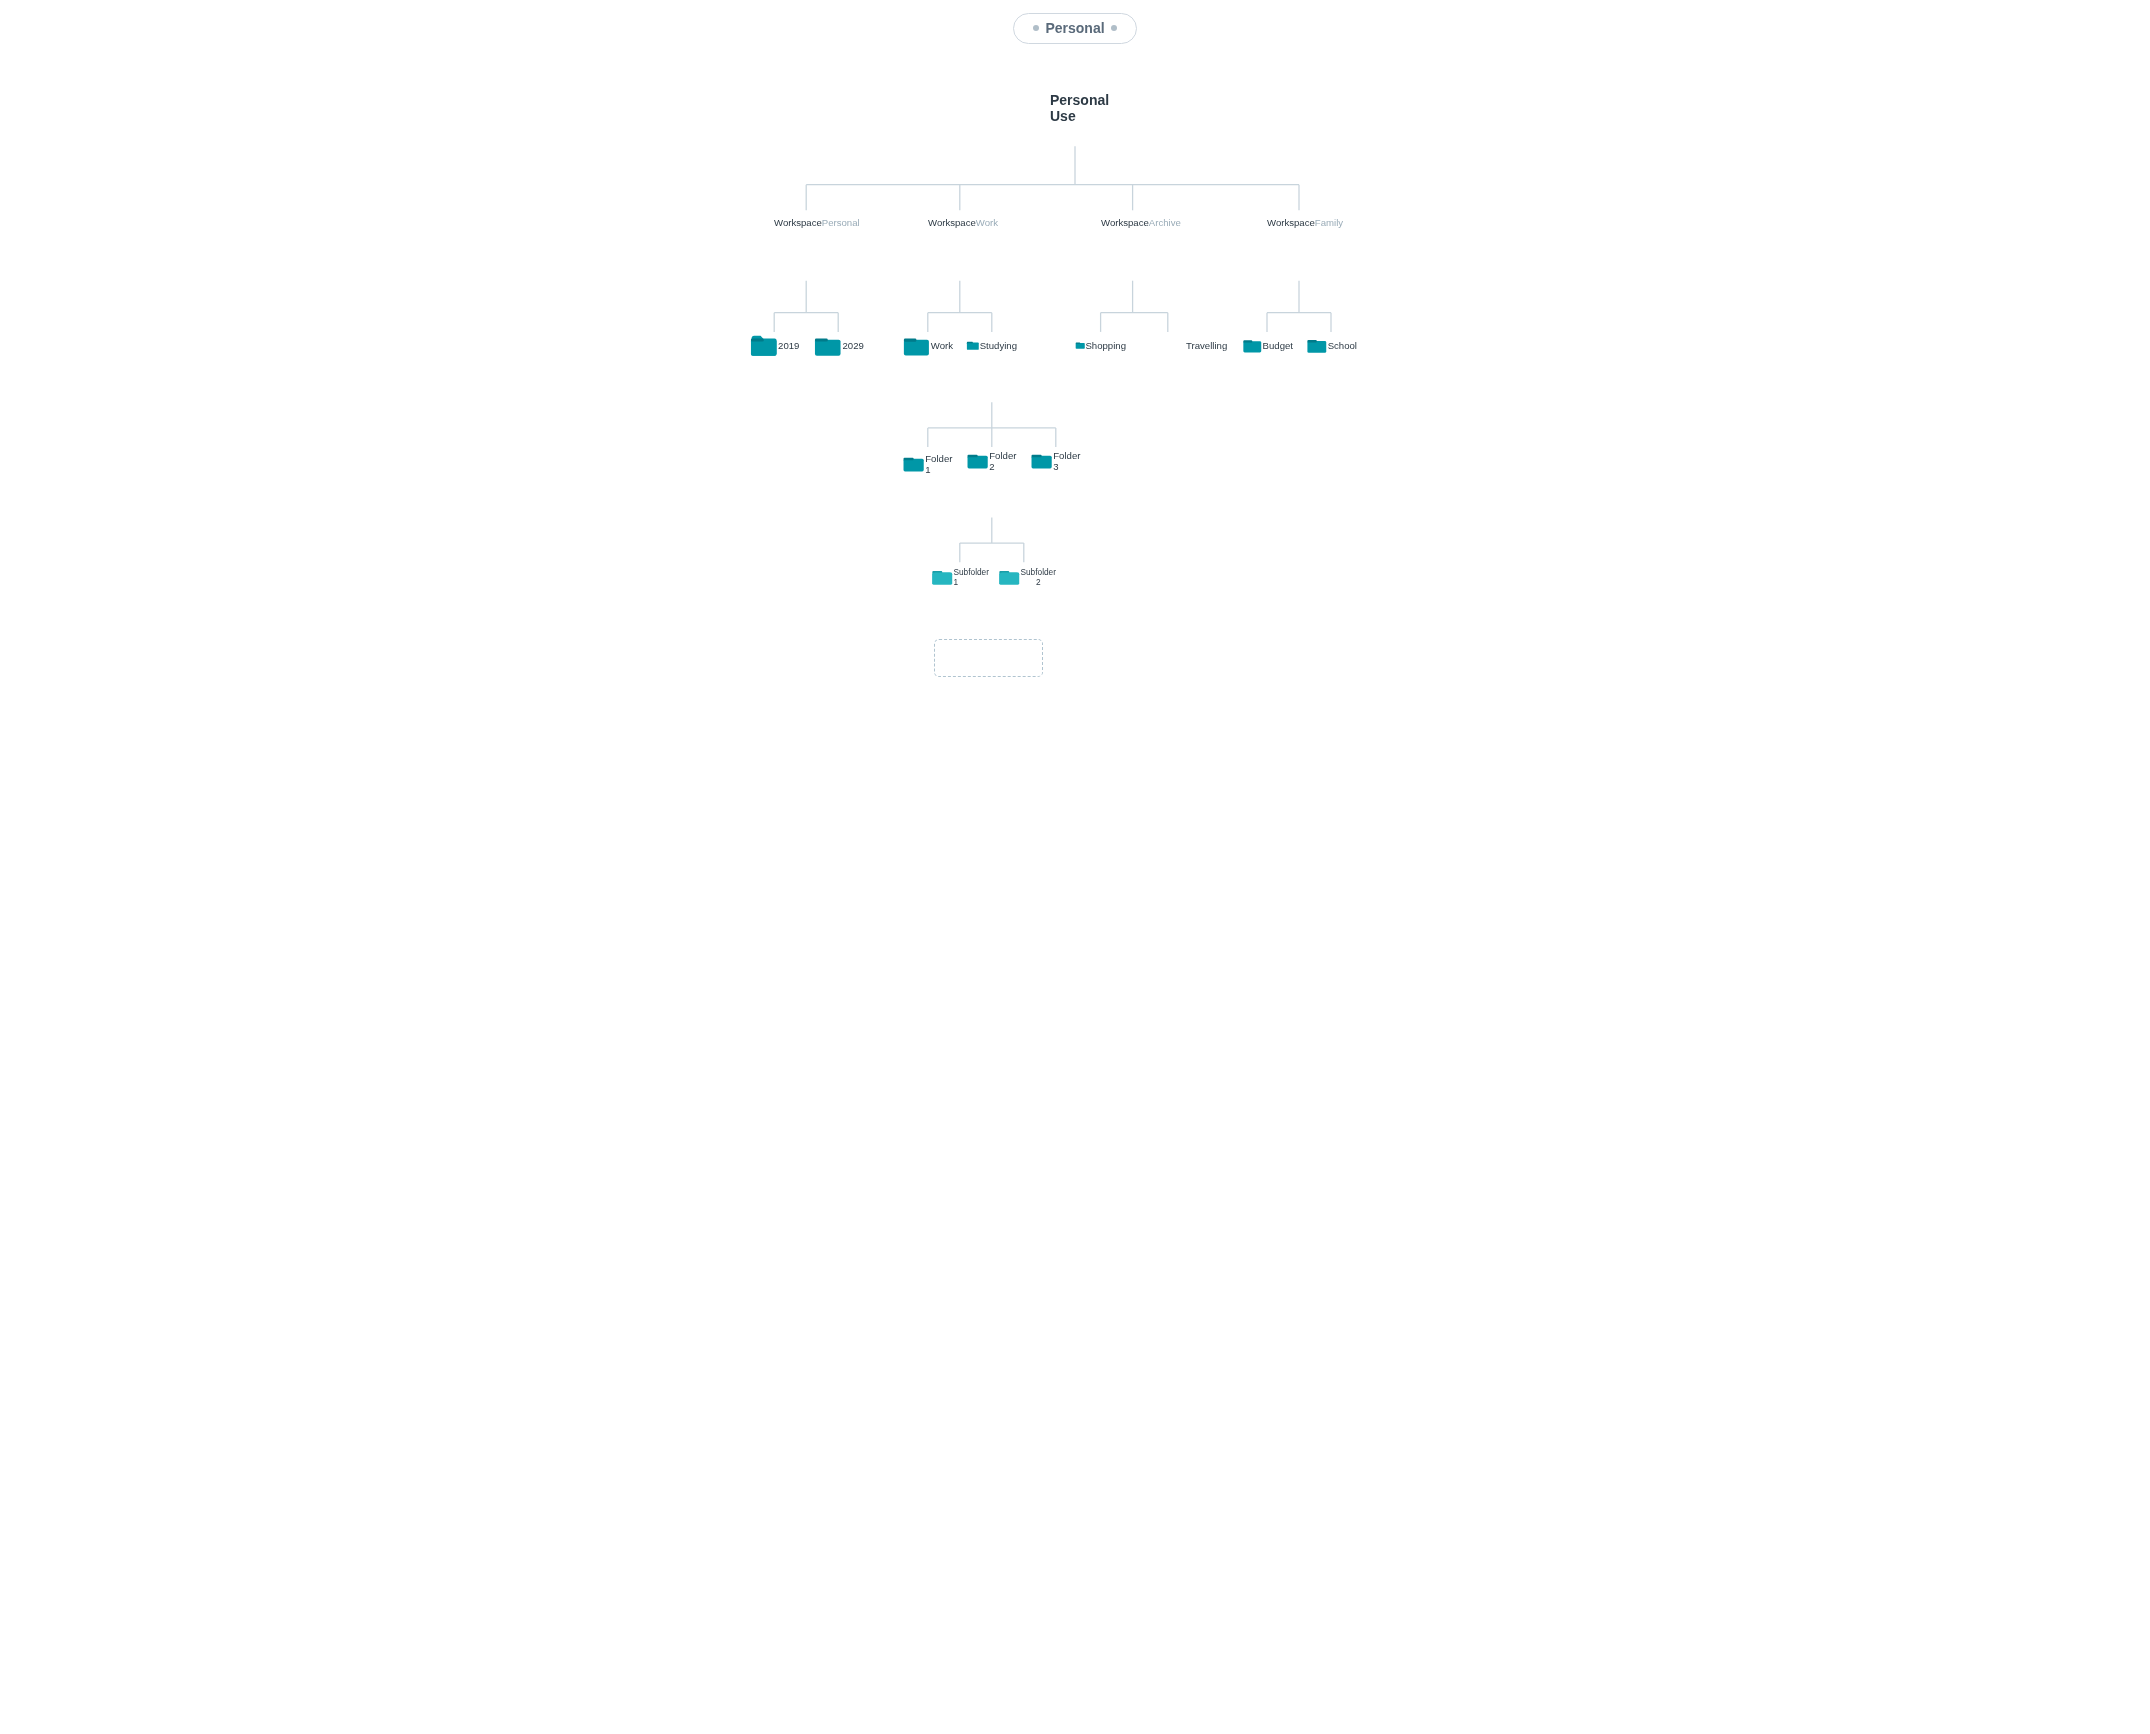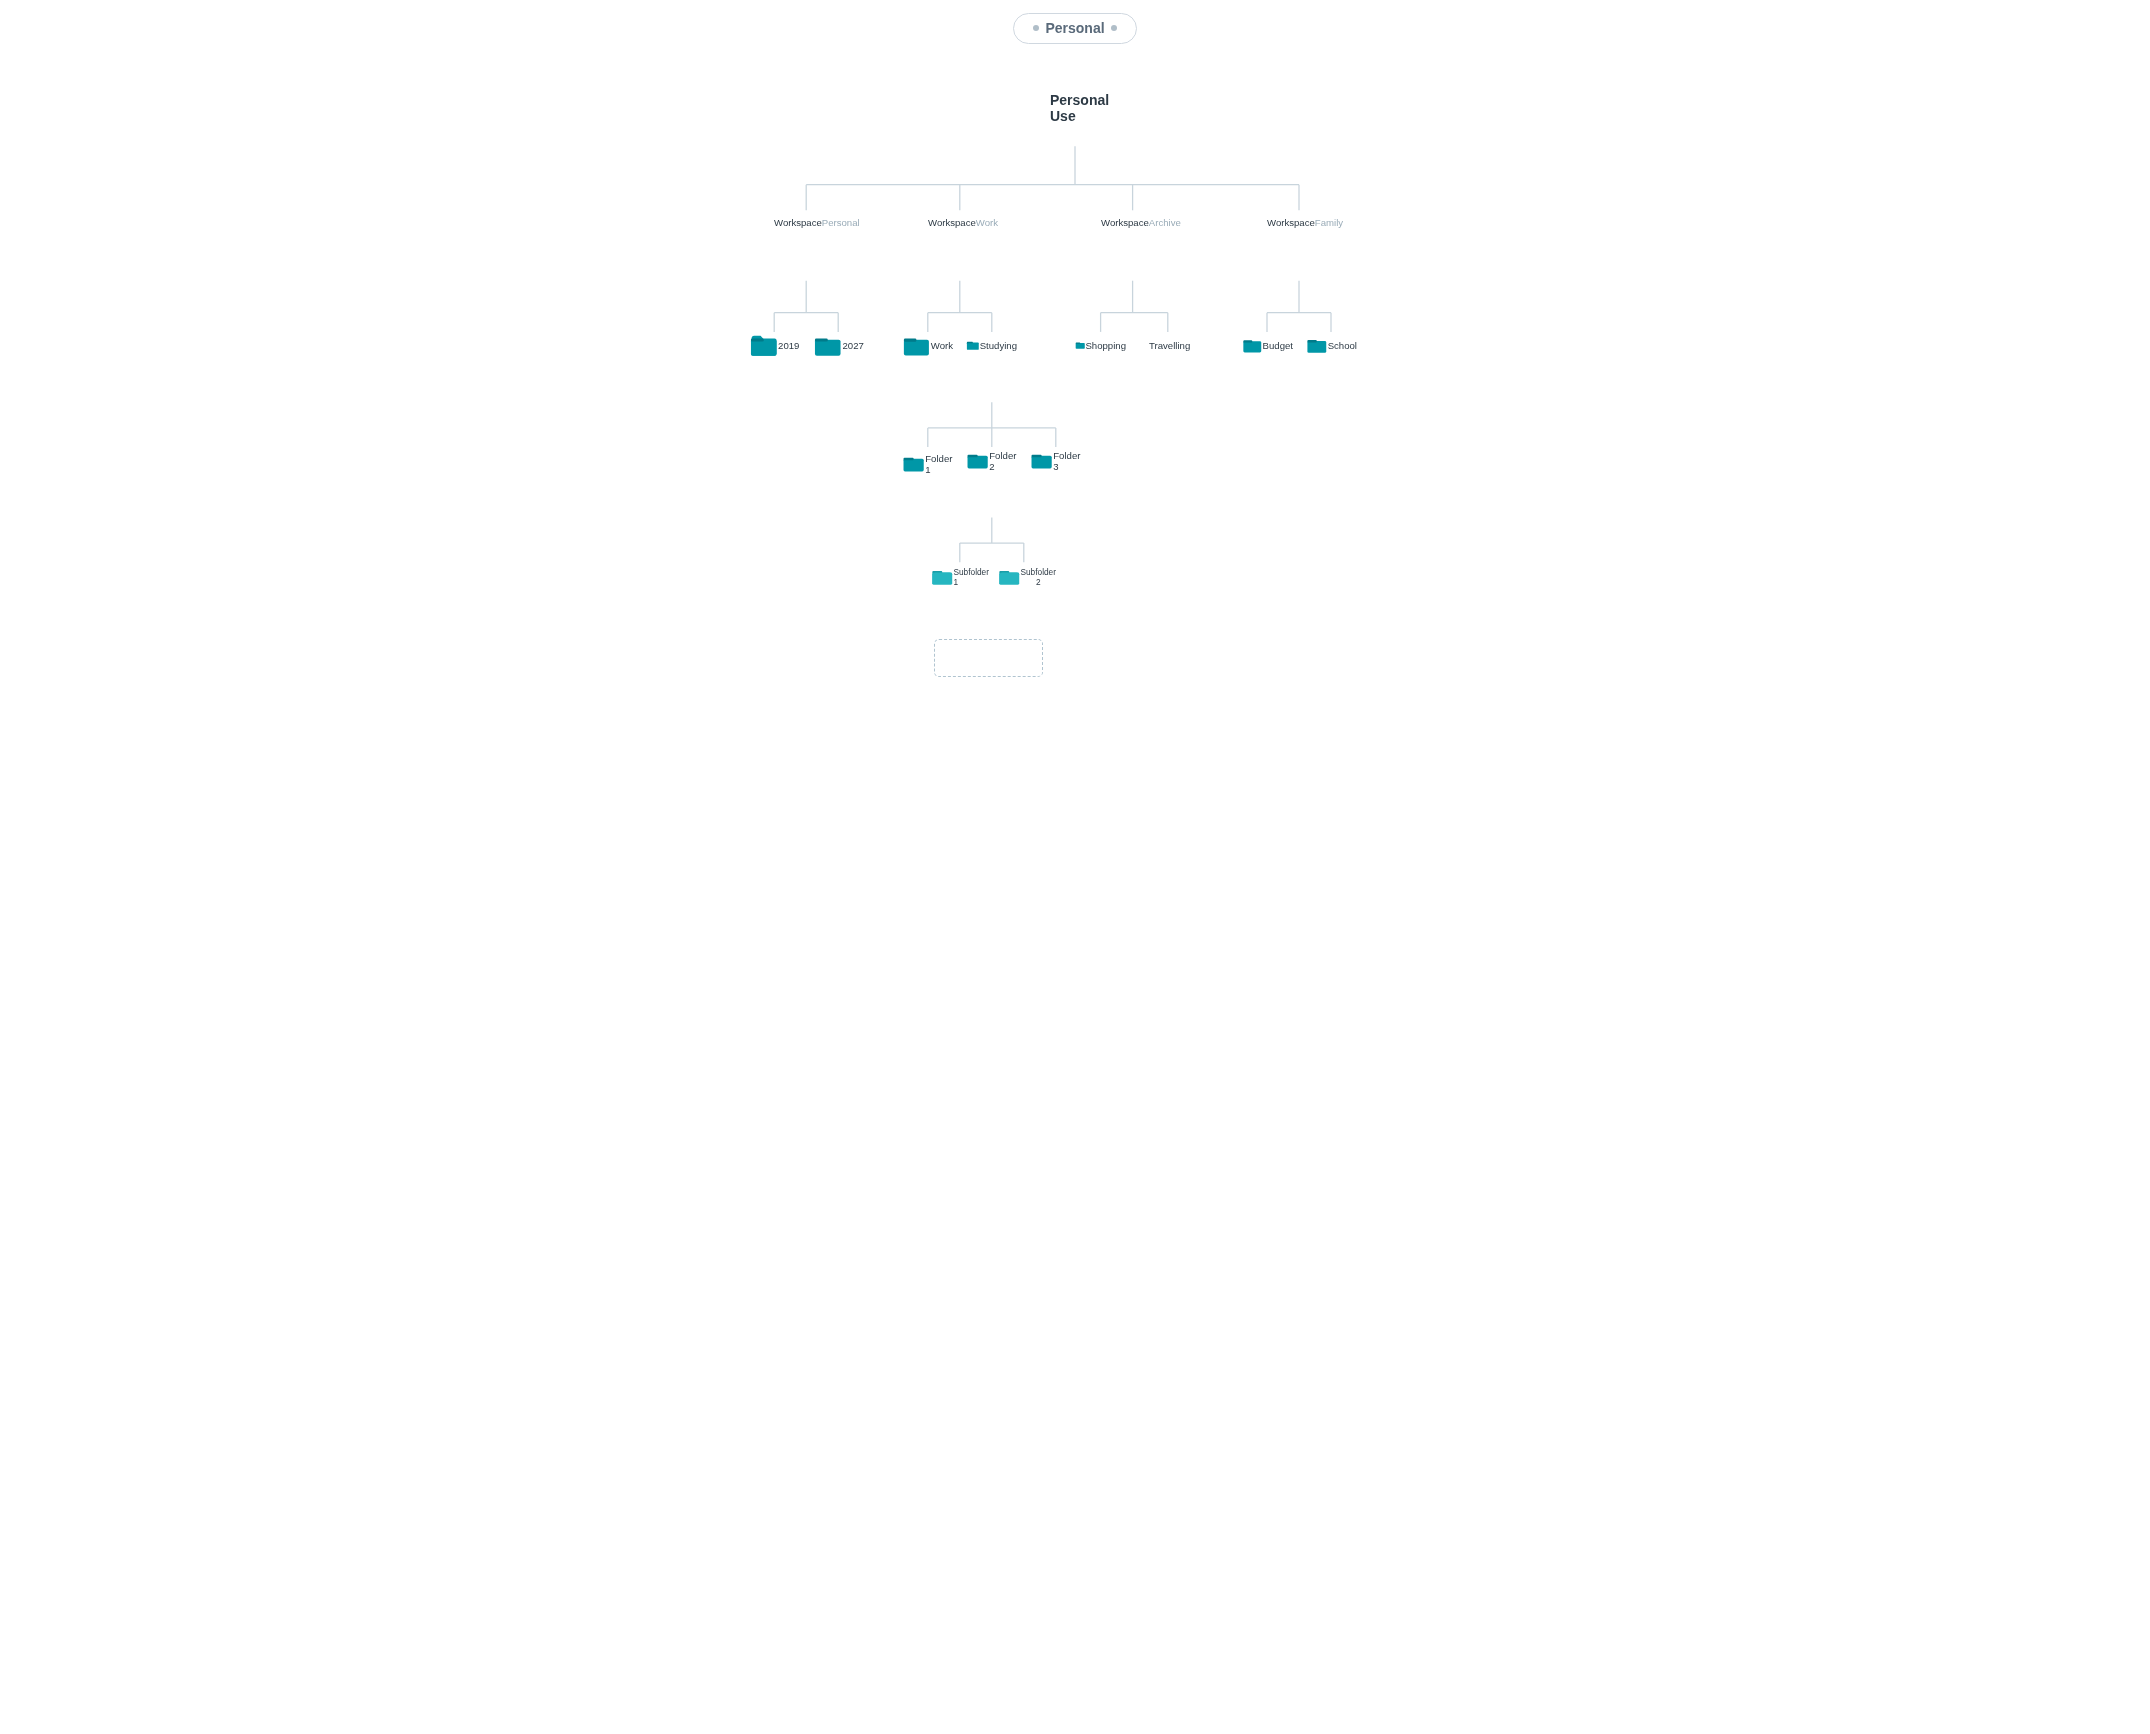--- a/index.html
+++ b/index.html
@@ -188,21 +188,21 @@
       <rect x="3" y="10" width="20" height="5" rx="2" fill="#007b8a"></rect>
     </svg>
     <span class="folder-label">2019</span>
   </div>
 
   <div class="node" style="left:90px; top:250px; width:51px;">
     <svg width="29.5" height="25.6" viewBox="0 0 46 40">
       <rect x="3" y="12" width="40" height="25" rx="3" fill="#0097a7"></rect>
       <rect x="3" y="10" width="20" height="5" rx="2" fill="#007b8a"></rect>
     </svg>
-    <span class="folder-label">2027</span>
+    <span class="folder-label">2029</span>
   </div>
 
   <div class="node" style="left:179px; top:250px; width:51px;">
     <svg width="29.5" height="25.6" viewBox="0 0 46 40">
       <rect x="3" y="12" width="40" height="25" rx="3" fill="#0097a7"></rect>
       <rect x="3" y="10" width="20" height="5" rx="2" fill="#007b8a"></rect>
     </svg>
     <span class="folder-label">Work</span>
   </div>
 
@@ -215,21 +215,21 @@
   </div>
 
   <div class="node" style="left:352px; top:250px; width:51px;">
     <svg width="29.5" height="25.6" viewBox="0 0 46 40">
       <rect x="3" y="12" width="40" height="25" rx="3" fill="#0097a7"></rect>
       <rect x="3" y="10" width="20" height="5" rx="2" fill="#007b8a"></rect>
     </svg>
     <span class="folder-label">Shopping</span>
   </div>
 
-  <div class="node" style="left:402px; top:250px; width:51px;gap:24px;">
+  <div class="node" style="left:439px; top:250px; width:51px;gap:24px;">
     <svg width="29.5" height="25.6" viewBox="0 0 46 40">
       <rect x="3" y="12" width="40" height="25" rx="3" fill="#0097a7"></rect>
       <rect x="3" y="10" width="20" height="5" rx="2" fill="#007b8a"></rect>
     </svg>
     <span class="folder-label">Travelling</span>
   </div>
 
   <div class="node" style="left:519px; top:250px; width:51px;">
     <svg width="29.5" height="25.6" viewBox="0 0 46 40">
       <rect x="3" y="12" width="40" height="25" rx="3" fill="#0097a7"></rect>

